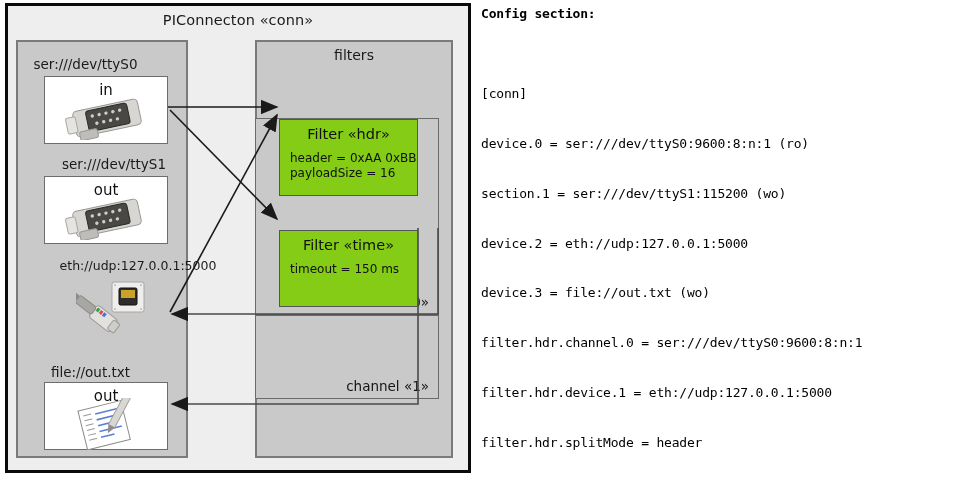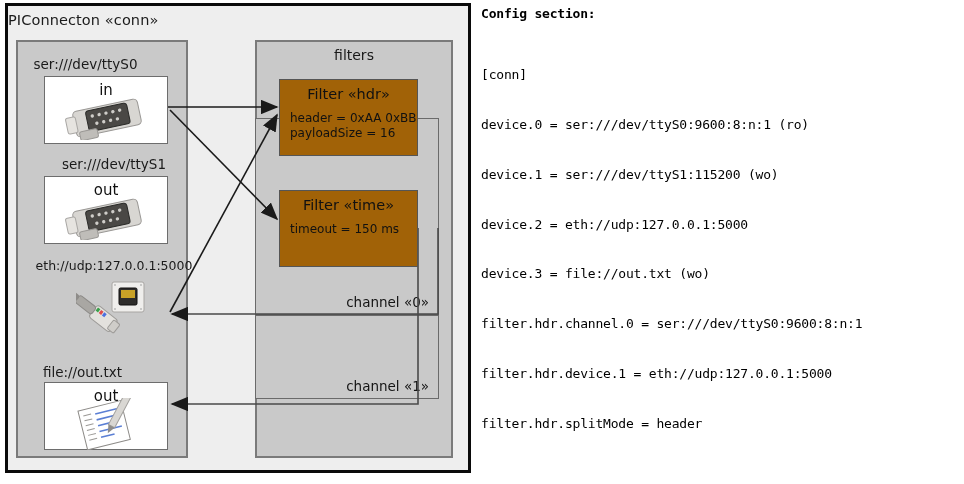--- a/index.html
+++ b/index.html
@@ -5,21 +5,21 @@
   html,body{margin:0;padding:0;background:#ffffff;}
   body{width:964px;height:484px;font-family:"DejaVu Sans",sans-serif;-webkit-font-smoothing:antialiased;}
   #root{position:relative;width:964px;height:484px;overflow:hidden;background:#fff;}
 
   
   .outer-frame{
     position:absolute;left:5px;top:3px;width:466px;height:470px;
     background:#eeeeee;border:3px solid #0a0a0a;box-sizing:border-box;
   }
   .outer-title{
-    position:absolute;left:0;top:6px;width:100%;text-align:left;
+    position:absolute;left:0;top:6px;width:100%;text-align:center;
     font-size:14.5px;color:#1a1a1a;letter-spacing:.1px;
   }
 
   
   .panel{
     position:absolute;background:#c9c9c9;border:2px solid #7a7a7a;box-sizing:border-box;
   }
   .panel-title{
     position:absolute;left:0;top:5px;width:100%;text-align:center;
     font-size:14px;color:#1a1a1a;
@@ -33,38 +33,38 @@
   }
   .node-cap{
     position:absolute;left:0;top:4px;width:100%;text-align:center;
     font-size:15px;color:#111;
   }
   .dev-label{
     position:absolute;text-align:center;font-size:13.5px;color:#1a1a1a;white-space:nowrap;
   }
 
   
-  .filter-box{position:absolute;background:#a16207;border:1.6px solid #555;box-sizing:border-box;}
+  .filter-box{position:absolute;background:#84cc16;border:1.6px solid #555;box-sizing:border-box;margin-top:40px;}
   .filter-name{position:absolute;left:0;top:6px;width:100%;text-align:center;font-size:14.5px;color:#111;}
   .filter-props{position:absolute;left:10px;top:31px;font-size:12px;color:#111;line-height:15px;}
   .filter-props div{white-space:nowrap;}
 
   
   .chan-box{position:absolute;background:#c9c9c9;border:1.4px solid #6a6a6a;box-sizing:border-box;}
   .chan-label{position:absolute;right:9px;bottom:4px;font-size:13.5px;color:#141414;white-space:nowrap;}
 
   
   #wires{position:absolute;left:0;top:0;width:964px;height:484px;pointer-events:none;}
 
   
   .config{
     position:absolute;left:481px;top:6px;width:478px;
     font-family:"DejaVu Sans Mono","Liberation Mono",monospace;
   }
-  .config-head{font-size:13px;font-weight:bold;color:#000;margin:0 0 13px 0;letter-spacing:-0.2px;}
+  .config-head{font-size:13px;font-weight:bold;color:#000;margin:0 0 32px 0;letter-spacing:-0.2px;}
   .config-body{font-size:13px;color:#000;line-height:16.6px;white-space:pre;letter-spacing:-0.2px;}
   .config-body div{white-space:pre;}
 
   
   .icon-wrap{position:absolute;}
 </style>
 </head>
 <body>
 
 <div id="root">
@@ -116,41 +116,41 @@
         <circle cx="38" cy="25" r="1.7"></circle>
           <circle cx="45" cy="25" r="1.7"></circle>
         <circle cx="52" cy="25" r="1.7"></circle>
           <circle cx="59" cy="25" r="1.7"></circle>
       </g>
       <rect x="8" y="14" width="10" height="16" rx="2" fill="#e6e4e0" stroke="#a9a7a4" stroke-width="1"></rect>
       <rect x="19" y="30" width="18" height="9" rx="2" fill="#bfbdb9" stroke="#9a9895" stroke-width="1"></rect>
     </g>
   </svg>
 
-  <div class="dev-label" style="left:16px;top:258px;width:196px;font-size:12.5px;">eth://udp:127.0.0.1:5000</div>
+  <div class="dev-label" style="left:16px;top:258px;width:196px;font-size:12.5px;padding-left:24px;">eth://udp:127.0.0.1:5000</div>
   <svg class="icon-wrap" style="left:76px;top:280px;" width="86" height="62" viewBox="0 0 86 62">
     <rect x="36" y="2" width="32" height="30" rx="2" fill="#efeeec" stroke="#a8a6a3" stroke-width="1"></rect>
     <rect x="43" y="8" width="18" height="17" rx="1.5" fill="#2e2d2b" stroke="#111" stroke-width="1"></rect>
     <rect x="45" y="10" width="14" height="8" fill="#c9a227"></rect>
     <circle cx="39" cy="5" r="1" fill="#bbb"></circle>
       <circle cx="65" cy="5" r="1" fill="#bbb"></circle>
     <circle cx="39" cy="29" r="1" fill="#bbb"></circle>
       <circle cx="65" cy="29" r="1" fill="#bbb"></circle>
     <g transform="rotate(38 30 40)">
       <rect x="14" y="33" width="26" height="15" rx="3" fill="#e3e1dd" stroke="#9d9b98" stroke-width="1"></rect>
       <rect x="36" y="35" width="8" height="11" rx="1.5" fill="#cfcdc9" stroke="#9d9b98" stroke-width="1"></rect>
       <rect x="16" y="35" width="3" height="4" fill="#3aa04a"></rect>
       <rect x="20" y="35" width="3" height="4" fill="#e04b4b"></rect>
       <rect x="24" y="35" width="3" height="4" fill="#4b6fe0"></rect>
       <rect x="-6" y="36" width="21" height="9" rx="3" fill="#a9a7a3" stroke="#8c8a87" stroke-width="1"></rect>
       <rect x="-18" y="37" width="13" height="7" rx="3" fill="#8e8c89"></rect>
     </g>
   </svg>
 
-  <div class="dev-label" style="left:8px;top:364px;width:149px;">file://out.txt</div>
+  <div class="dev-label" style="left:16px;top:364px;width:149px;">file://out.txt</div>
   <div class="node" style="left:44px;top:382px;width:124px;height:68px;">
     <div class="node-cap">out</div>
   </div>
   <svg class="icon-wrap" style="left:74px;top:398px;" width="70" height="52" viewBox="0 0 70 52">
     <g transform="rotate(-14 35 26)">
       <rect x="8" y="6" width="44" height="40" fill="#ffffff" stroke="#8d8b88" stroke-width="1"></rect>
       <g stroke="#9b9996" stroke-width="1">
         <line x1="12" y1="12" x2="20" y2="12"></line>
           <line x1="12" y1="17" x2="20" y2="17"></line>
         <line x1="12" y1="22" x2="20" y2="22"></line>
@@ -228,21 +228,21 @@
     <path d="M438,228 L438,314 L172,314" stroke="#4a4a4a" stroke-width="1.6" fill="none" marker-end="url(#ah)"></path>
 
     <path d="M418,228 L418,404 L172,404" stroke="#4a4a4a" stroke-width="1.6" fill="none" marker-end="url(#ah)"></path>
   </svg>
 
   <div class="config">
     <div class="config-head">Config section:</div>
     <div class="config-body">
       <div>[conn]</div>
       <div>device.0 = ser:///dev/ttyS0:9600:8:n:1 (ro)</div>
-      <div>device.1 = ser:///dev/ttyS1:115200 (wo)</div>
+      <div>section.1 = ser:///dev/ttyS1:115200 (wo)</div>
       <div>device.2 = eth://udp:127.0.0.1:5000</div>
       <div>device.3 = file://out.txt (wo)</div>
       <div>filter.hdr.channel.0 = ser:///dev/ttyS0:9600:8:n:1</div>
       <div>filter.hdr.device.1 = eth://udp:127.0.0.1:5000</div>
       <div>filter.hdr.splitMode = header</div>
       
       
       
       
       

